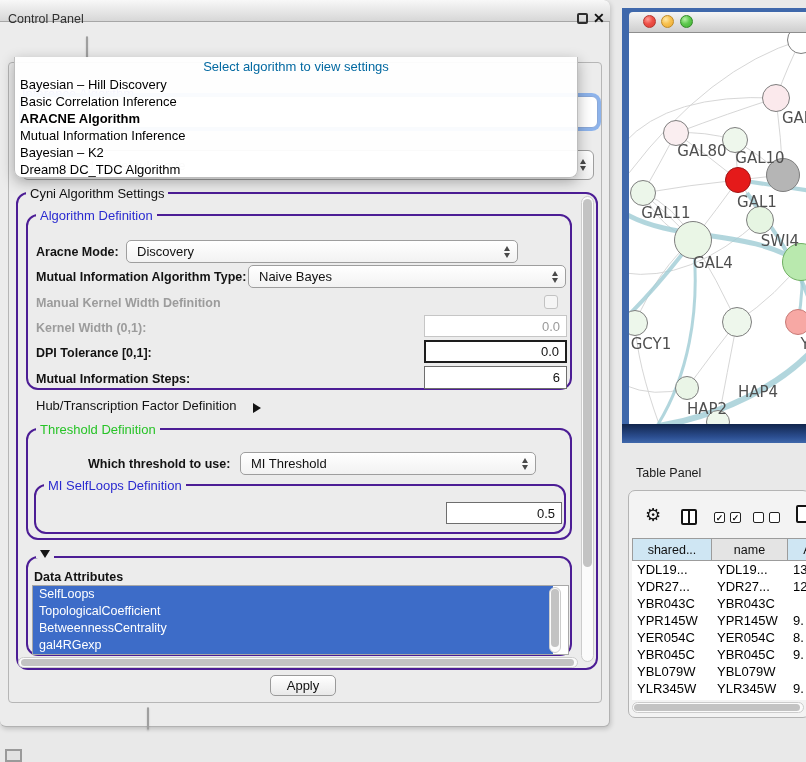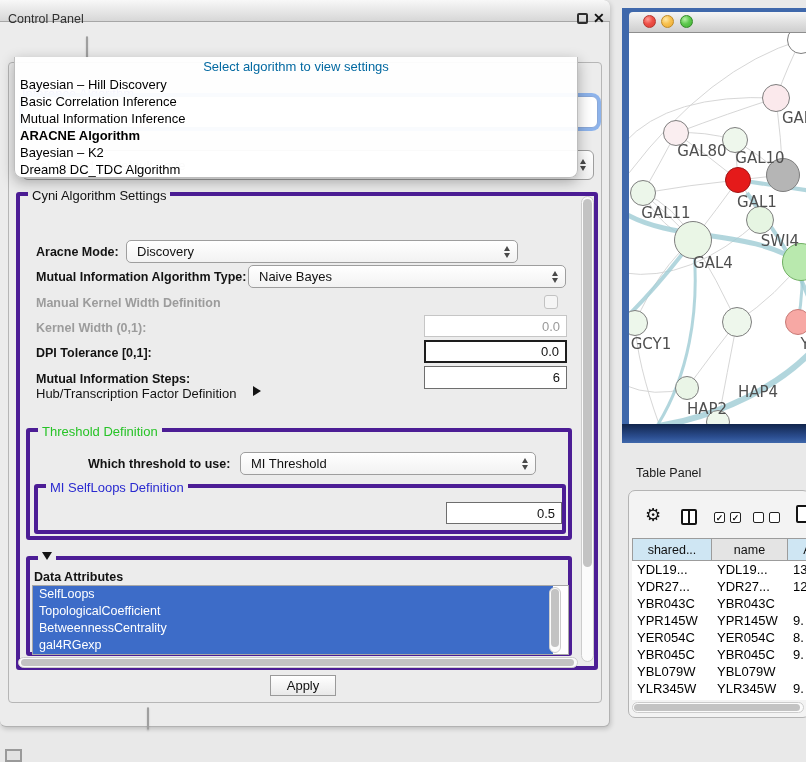--- a/index.html
+++ b/index.html
@@ -29,39 +29,39 @@
   .tu{width:0;height:0;border-left:3.5px solid transparent;border-right:3.5px solid transparent;border-bottom:5px solid #4a4a4a;display:block}
   .tdn{width:0;height:0;border-left:3.5px solid transparent;border-right:3.5px solid transparent;border-top:5px solid #4a4a4a;display:block;margin-top:2px}
   #bg-combo2{left:22px;top:150px;width:572px;height:30px;z-index:5;border-radius:6px}
   
   #popup{left:14px;top:57px;width:564px;height:121px;background:rgba(255,255,255,.95);border:1px solid #bdbdbd;border-top:none;border-radius:0 0 8px 8px;box-shadow:0 4px 14px rgba(0,0,0,.3);z-index:40}
   #popup-header{left:0;top:2px;width:100%;height:17px;text-align:center;font-size:13px;color:#0369a1}
   #popup-list{left:0;top:19px;width:100%}
   .popup-item{position:static!important;display:block;height:17px;line-height:17px;padding-left:5px;font-size:13px;color:#000;white-space:nowrap}
   .popup-item.sel{font-weight:bold}
   
-  .group{border:4px solid #4c1d95;border-radius:3px}
+  .group{border:2px solid #4c1d95;border-radius:12px}
   .legend{top:-8px;left:8px;background:#ececec;padding:0 4px;font-size:13px;color:#111;white-space:nowrap;display:flex;align-items:center;gap:6px}
   .legend.b{color:#2a2ad0}
   .legend.g{color:#27c327}
   .lbl{font-size:12.5px;font-weight:bold;color:#131313;white-space:nowrap}
   .lbl.dis{color:#9c9c9c}
   .lbl.plain{font-weight:normal;font-size:13px}
   .field{background:#fff;display:flex;align-items:center;justify-content:flex-end;padding:0 6px;font-size:13px;color:#111}
   .field span{position:static}
   .field.dis{color:#9a9a9a}
   .tri-right{width:0;height:0;border-top:5.5px solid transparent;border-bottom:5.5px solid transparent;border-left:8px solid #141414;display:inline-block;position:static!important}
   .tri-down{width:0;height:0;border-left:5.5px solid transparent;border-right:5.5px solid transparent;border-top:8px solid #141414;display:inline-block;position:static!important}
   .sb-track{background:#fbfbfb;border:1px solid #ccc;border-radius:7px}
   .sb-thumb{background:#c3c3c3;border-radius:6px}
   #cb-kernel{left:544px;top:295px;width:14px;height:14px;border:1px solid #c2c2c2;border-radius:3px;background:#f5f5f5}
   #listbox{left:32px;top:585px;width:537px;height:70px;background:#fff;border:1px solid #a8a8a8;overflow:hidden}
   #attr-list{left:0;top:0;width:520px}
   .attr{position:static!important;display:block;height:17px;line-height:17px;padding-left:6px;font-size:12.5px;color:#fff;background:#3d6cc8;white-space:nowrap}
-  .btn{display:flex;align-items:center;justify-content:center;background:linear-gradient(#ffffff,#e9e9e9);border:1px solid #9a9a9a;border-radius:0;font-size:13px;color:#111}
+  .btn{display:flex;align-items:center;justify-content:center;background:linear-gradient(#ffffff,#e9e9e9);border:1px solid #9a9a9a;border-radius:5px;font-size:13px;color:#111}
   #corner-icon{left:5px;top:749px;width:17px;height:13px;border:2px solid #9a9a9a;background:#e2e2e2}
   
   #netwin{left:622px;top:8px;width:184px;height:435px;background:#3f68ab}
   #net-bottomband{left:622px;top:424px;width:184px;height:19px;background:linear-gradient(180deg,#11254c,#2c4f92 70%,#3f68ab)}
   #net-titlebar{left:629px;top:12px;width:177px;height:21px;background:linear-gradient(#f5f5f5,#cecece);border-bottom:1px solid #8e8e8e;border-radius:4px 0 0 0}
   .tl{width:13px;height:13px;border-radius:50%;top:15px}
   .tl.red{left:643px;background:radial-gradient(circle at 35% 30%,#ff9d96,#ee5048 45%,#d83b32);border:1px solid #b5362e}
   .tl.yel{left:661px;background:radial-gradient(circle at 35% 30%,#ffe9a8,#f7c150 45%,#eaa935);border:1px solid #c08a24}
   .tl.grn{left:680px;background:radial-gradient(circle at 35% 30%,#b8f0a8,#5fc94f 45%,#3fae32);border:1px solid #338a28}
   #net-canvas{left:629px;top:33px;width:177px;height:391px;background:#fff;overflow:hidden}
@@ -114,33 +114,36 @@
         <i class="tu"></i>
         <i class="tdn"></i>
       </span>
   </div>
 
   <div id="popup">
     <span id="popup-header">Select algorithm to view settings</span>
     <div id="popup-list">
         <div class="popup-item">Bayesian – Hill Discovery</div>
         <div class="popup-item">Basic Correlation Inference</div>
+        <div class="popup-item sel">ARACNE Algorithm</div>
         <div class="popup-item">Mutual Information Inference</div>
-        <div class="popup-item sel">ARACNE Algorithm</div>
         <div class="popup-item">Bayesian – K2</div>
         <div class="popup-item">Dream8 DC_TDC Algorithm</div>
       </div>
   </div>
 
   <div class="group" style="left:16px;top:192px;width:582px;height:478px">
     <span class="legend">Cyni Algorithm Settings</span>
   </div>
   <div class="sb-track" style="left:581px;top:196px;width:13px;height:466px"></div>
   <div class="sb-thumb" style="left:583px;top:199px;width:9px;height:368px"></div>
 
+  <div class="group" style="left:26px;top:214px;width:546px;height:176px">
+    <span class="legend b">Algorithm Definition</span>
+  </div>
   <span class="lbl" style="left:36px;top:245px">Aracne Mode:</span>
   <div class="combo" style="left:126px;top:240px;width:392px;height:23px">
     <span class="combo-text">Discovery</span>
     <span class="spin">
         <i class="tu"></i>
         <i class="tdn"></i>
       </span>
   </div>
   <span class="lbl" style="left:36px;top:270px">Mutual Information Algorithm Type:</span>
   <div class="combo" style="left:248px;top:265px;width:318px;height:23px">
@@ -158,21 +161,21 @@
   </div>
   <span class="lbl" style="left:36px;top:346px">DPI Tolerance [0,1]:</span>
   <div class="field" style="left:424px;top:340px;width:143px;height:23px;border:2px solid #1d1d1d">
     <span>0.0</span>
   </div>
   <span class="lbl" style="left:36px;top:372px">Mutual Information Steps:</span>
   <div class="field" style="left:424px;top:366px;width:143px;height:23px;border:1px solid #6e6e6e">
     <span>6</span>
   </div>
 
-  <div style="left:36px;top:386px;display:flex;align-items:flex-start;gap:17px">
+  <div style="left:36px;top:398px;display:flex;align-items:flex-end;gap:17px">
     <span class="lbl plain" style="position:static">Hub/Transcription Factor Definition</span>
     <i class="tri-right"></i>
   </div>
 
   <div class="group" style="left:26px;top:428px;width:546px;height:112px">
     <span class="legend g">Threshold Definition</span>
   </div>
   <span class="lbl" style="left:88px;top:457px">Which threshold to use:</span>
   <div class="combo" style="left:240px;top:452px;width:296px;height:23px">
     <span class="combo-text">MI Threshold</span>

